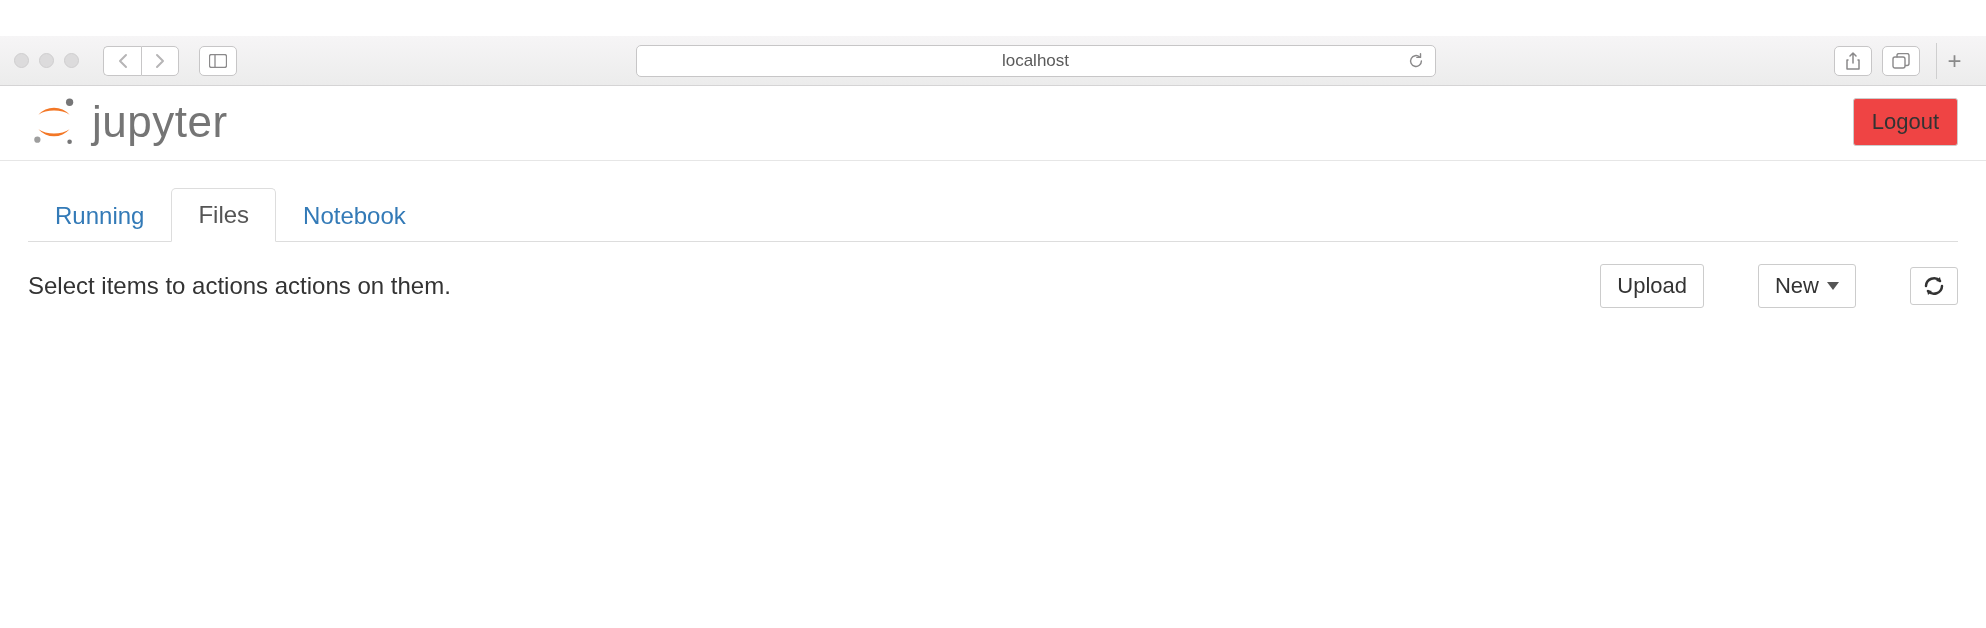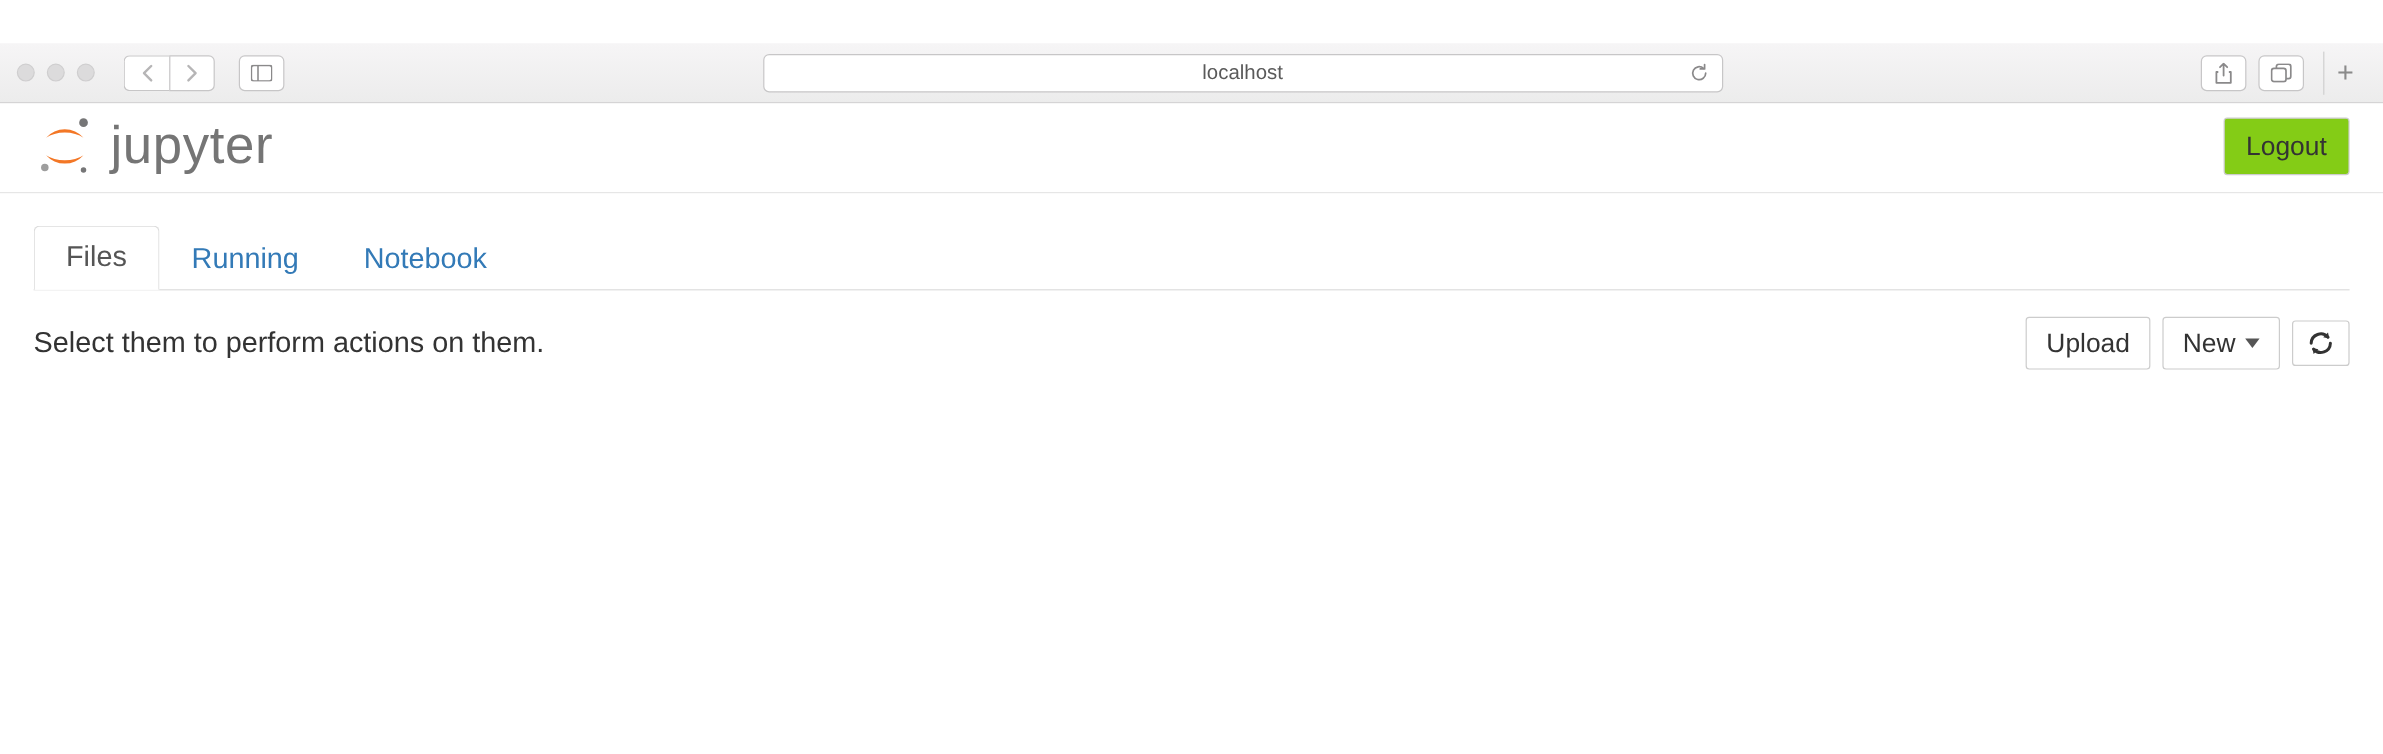--- a/index.html
+++ b/index.html
@@ -56,21 +56,21 @@
     
     .jp-header{
       display:flex; align-items:center; justify-content:space-between;
       padding: 10px 28px 4px 28px;
     }
     .logo{ display:flex; align-items:center; gap:12px; }
     .logo-text{
       font-size:44px; color:#757575; letter-spacing:0.5px; font-weight:400;
     }
     .logout-btn{
-      border:1px solid #ccc; background:#84cc16; padding:10px 18px; font-size:22px; color:#333;
+      border:1px solid #ccc; background:#ef4444; padding:10px 18px; font-size:22px; color:#333;
       border-radius:3px;
     }
     .hr-full{ border:none; border-top:1px solid #e6e6e6; margin-top:8px;}
 
     
     .container{ padding: 26px 28px 0 28px; }
 
     
     .tabs{
       display:flex; align-items:flex-end; border-bottom:1px solid #ddd; gap:0;
@@ -85,21 +85,21 @@
 
     
     .toolbar-row{
       display:flex; align-items:center; justify-content:space-between;
       margin: 22px 0 14px 0;
     }
     .hint{ font-size:24px; color:#333; }
     .toolbar-btns{ display:flex; gap:10px; align-items:center; }
     .btn{
       border:1px solid #ccc; background:#fff; padding:8px 16px; font-size:22px; color:#333;
-      border-radius:3px; display:flex; align-items:center; gap:8px;
+      border-radius:3px; display:flex; align-items:center; gap:8px;margin-left:44px;
     }
     .btn.icon-only{ padding:8px 12px; }
     .caret-down{
       display:inline-block; width:0; height:0; border-left:6px solid transparent;
       border-right:6px solid transparent; border-top:8px solid #555; vertical-align:middle;
     }
 
     
     .list{ border:1px solid #ddd; border-radius:3px; }
     .list-header{
@@ -191,27 +191,27 @@
     </svg>
     <span class="logo-text">jupyter</span>
   </div>
   <button class="logout-btn">Logout</button>
 </div>
 <hr class="hr-full">
 
 <div class="container">
 
   <div class="tabs">
+    <div class="tab">Running</div>
     <div class="tab active">Files</div>
-    <div class="tab">Running</div>
     <div class="tab">Notebook</div>
   </div>
 
   <div class="toolbar-row">
-    <div class="hint">Select them to perform actions on them.</div>
+    <div class="hint">Select items to actions actions on them.</div>
     <div class="toolbar-btns">
       <button class="btn">Upload</button>
       <button class="btn">
         <span>New</span>
         <span class="caret-down"></span>
       </button>
       <button class="btn icon-only">
         <svg width="22" height="20" viewBox="0 0 22 20">
           <path d="M3 10 a8 8 0 0 1 14-5" fill="none" stroke="#333" stroke-width="2.5" stroke-linecap="round"></path>
           <path d="M19 10 a8 8 0 0 1-14 5" fill="none" stroke="#333" stroke-width="2.5" stroke-linecap="round"></path>

